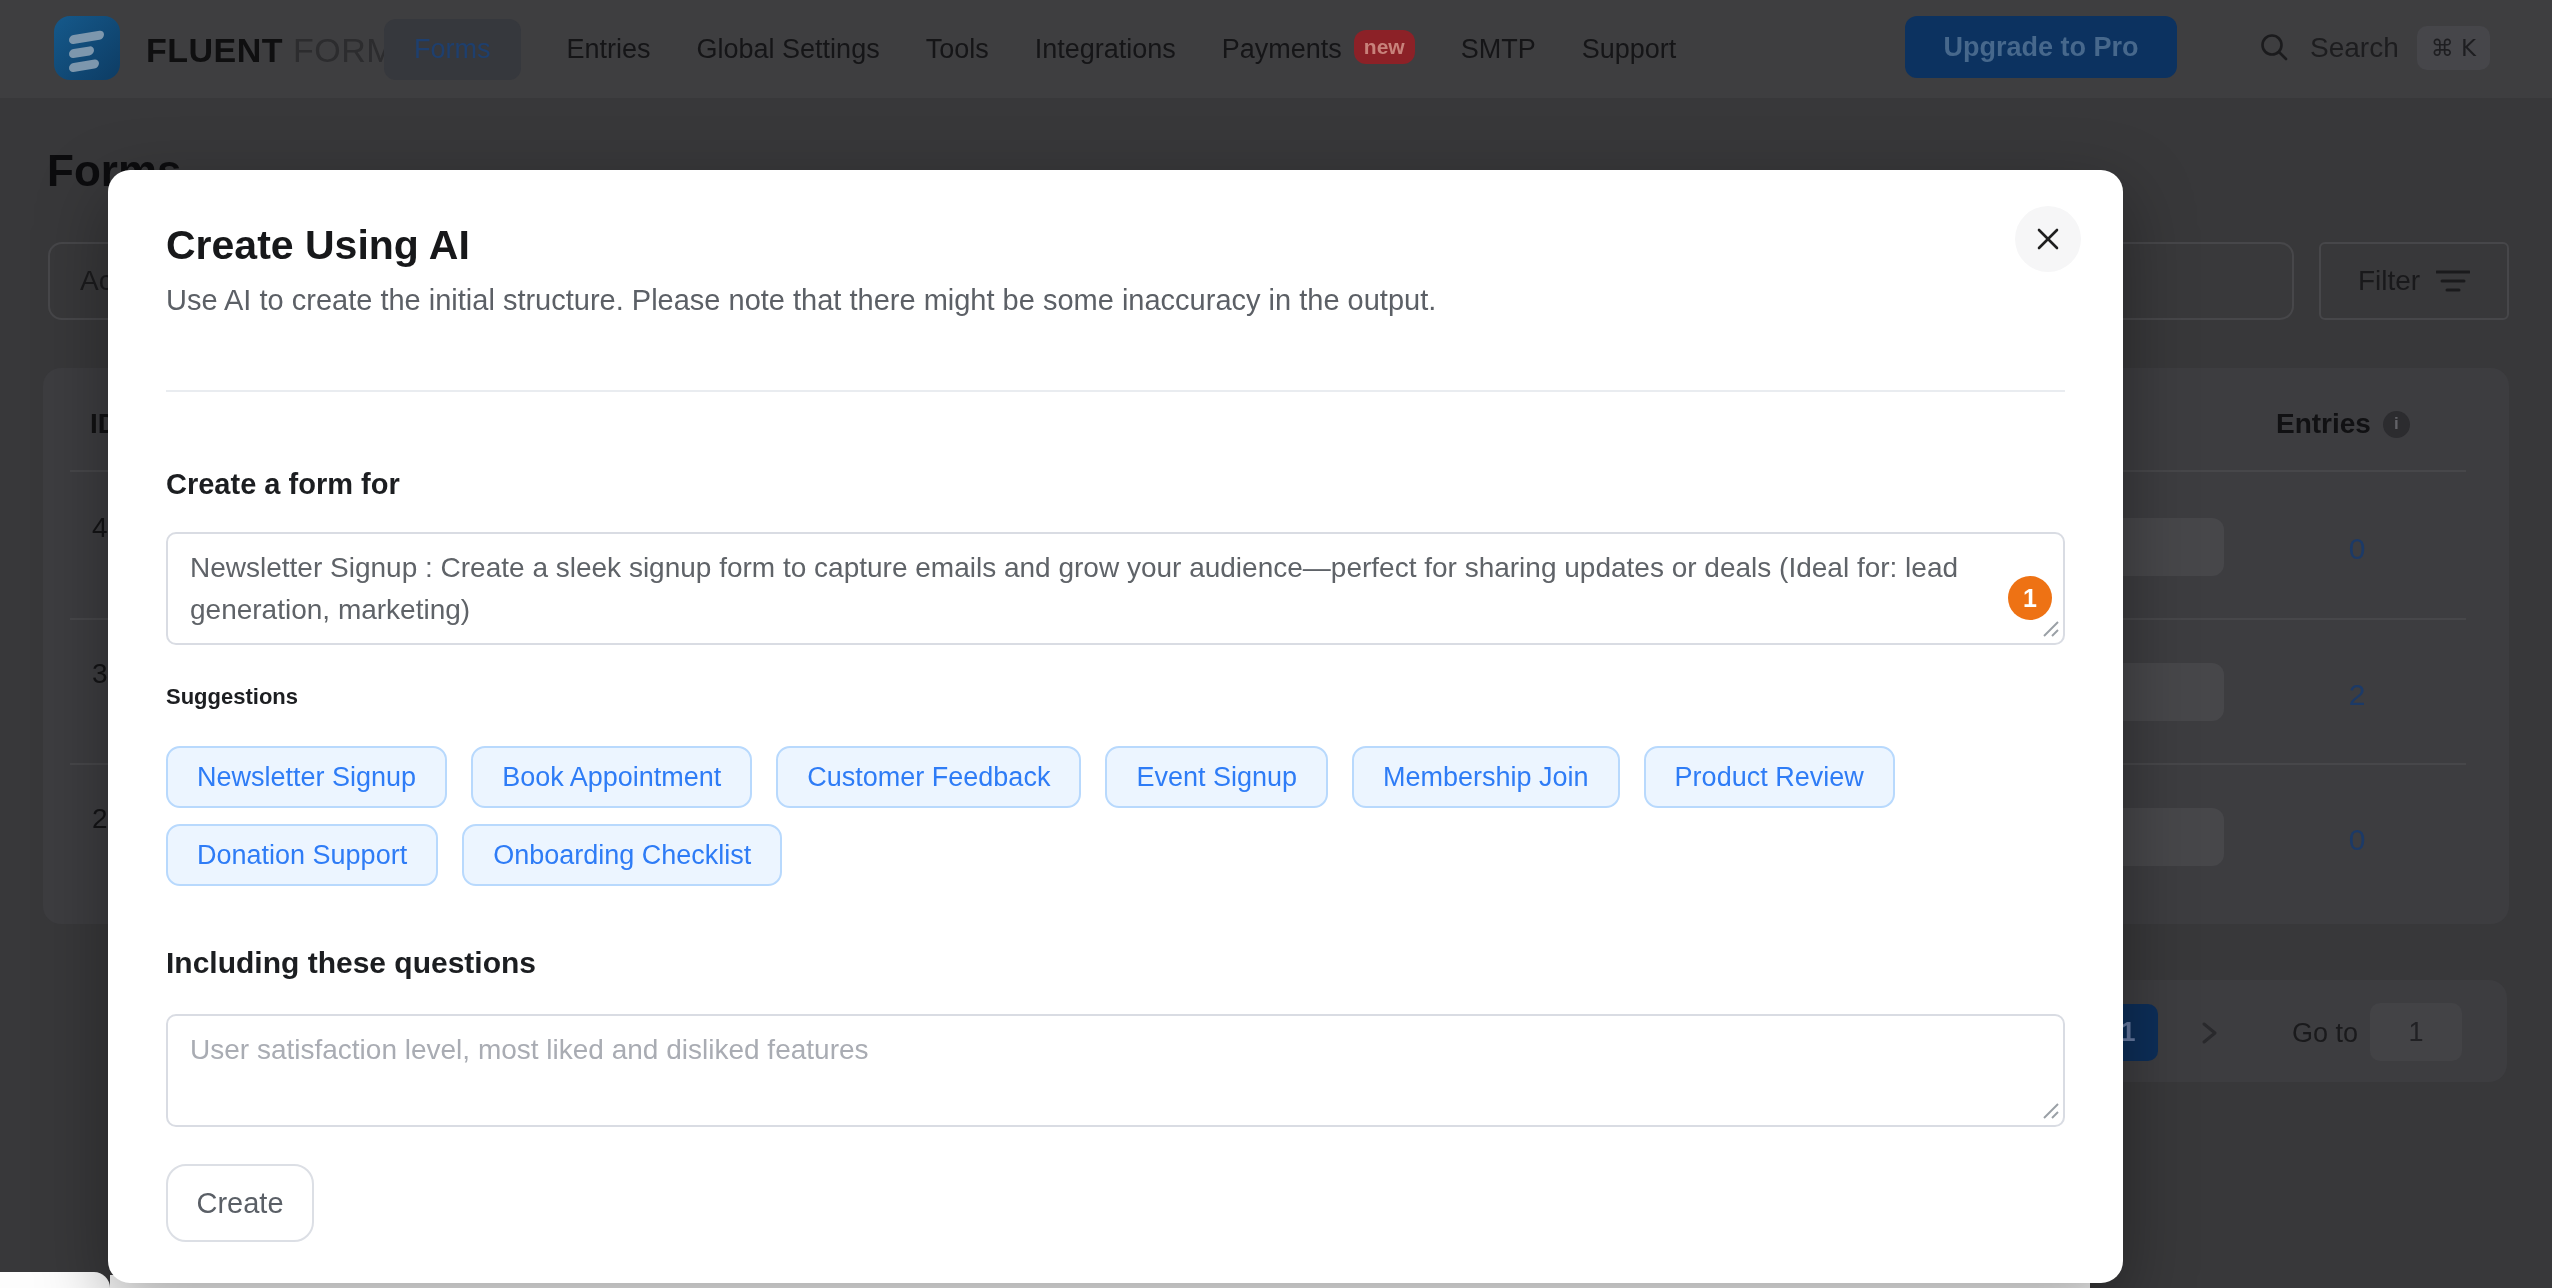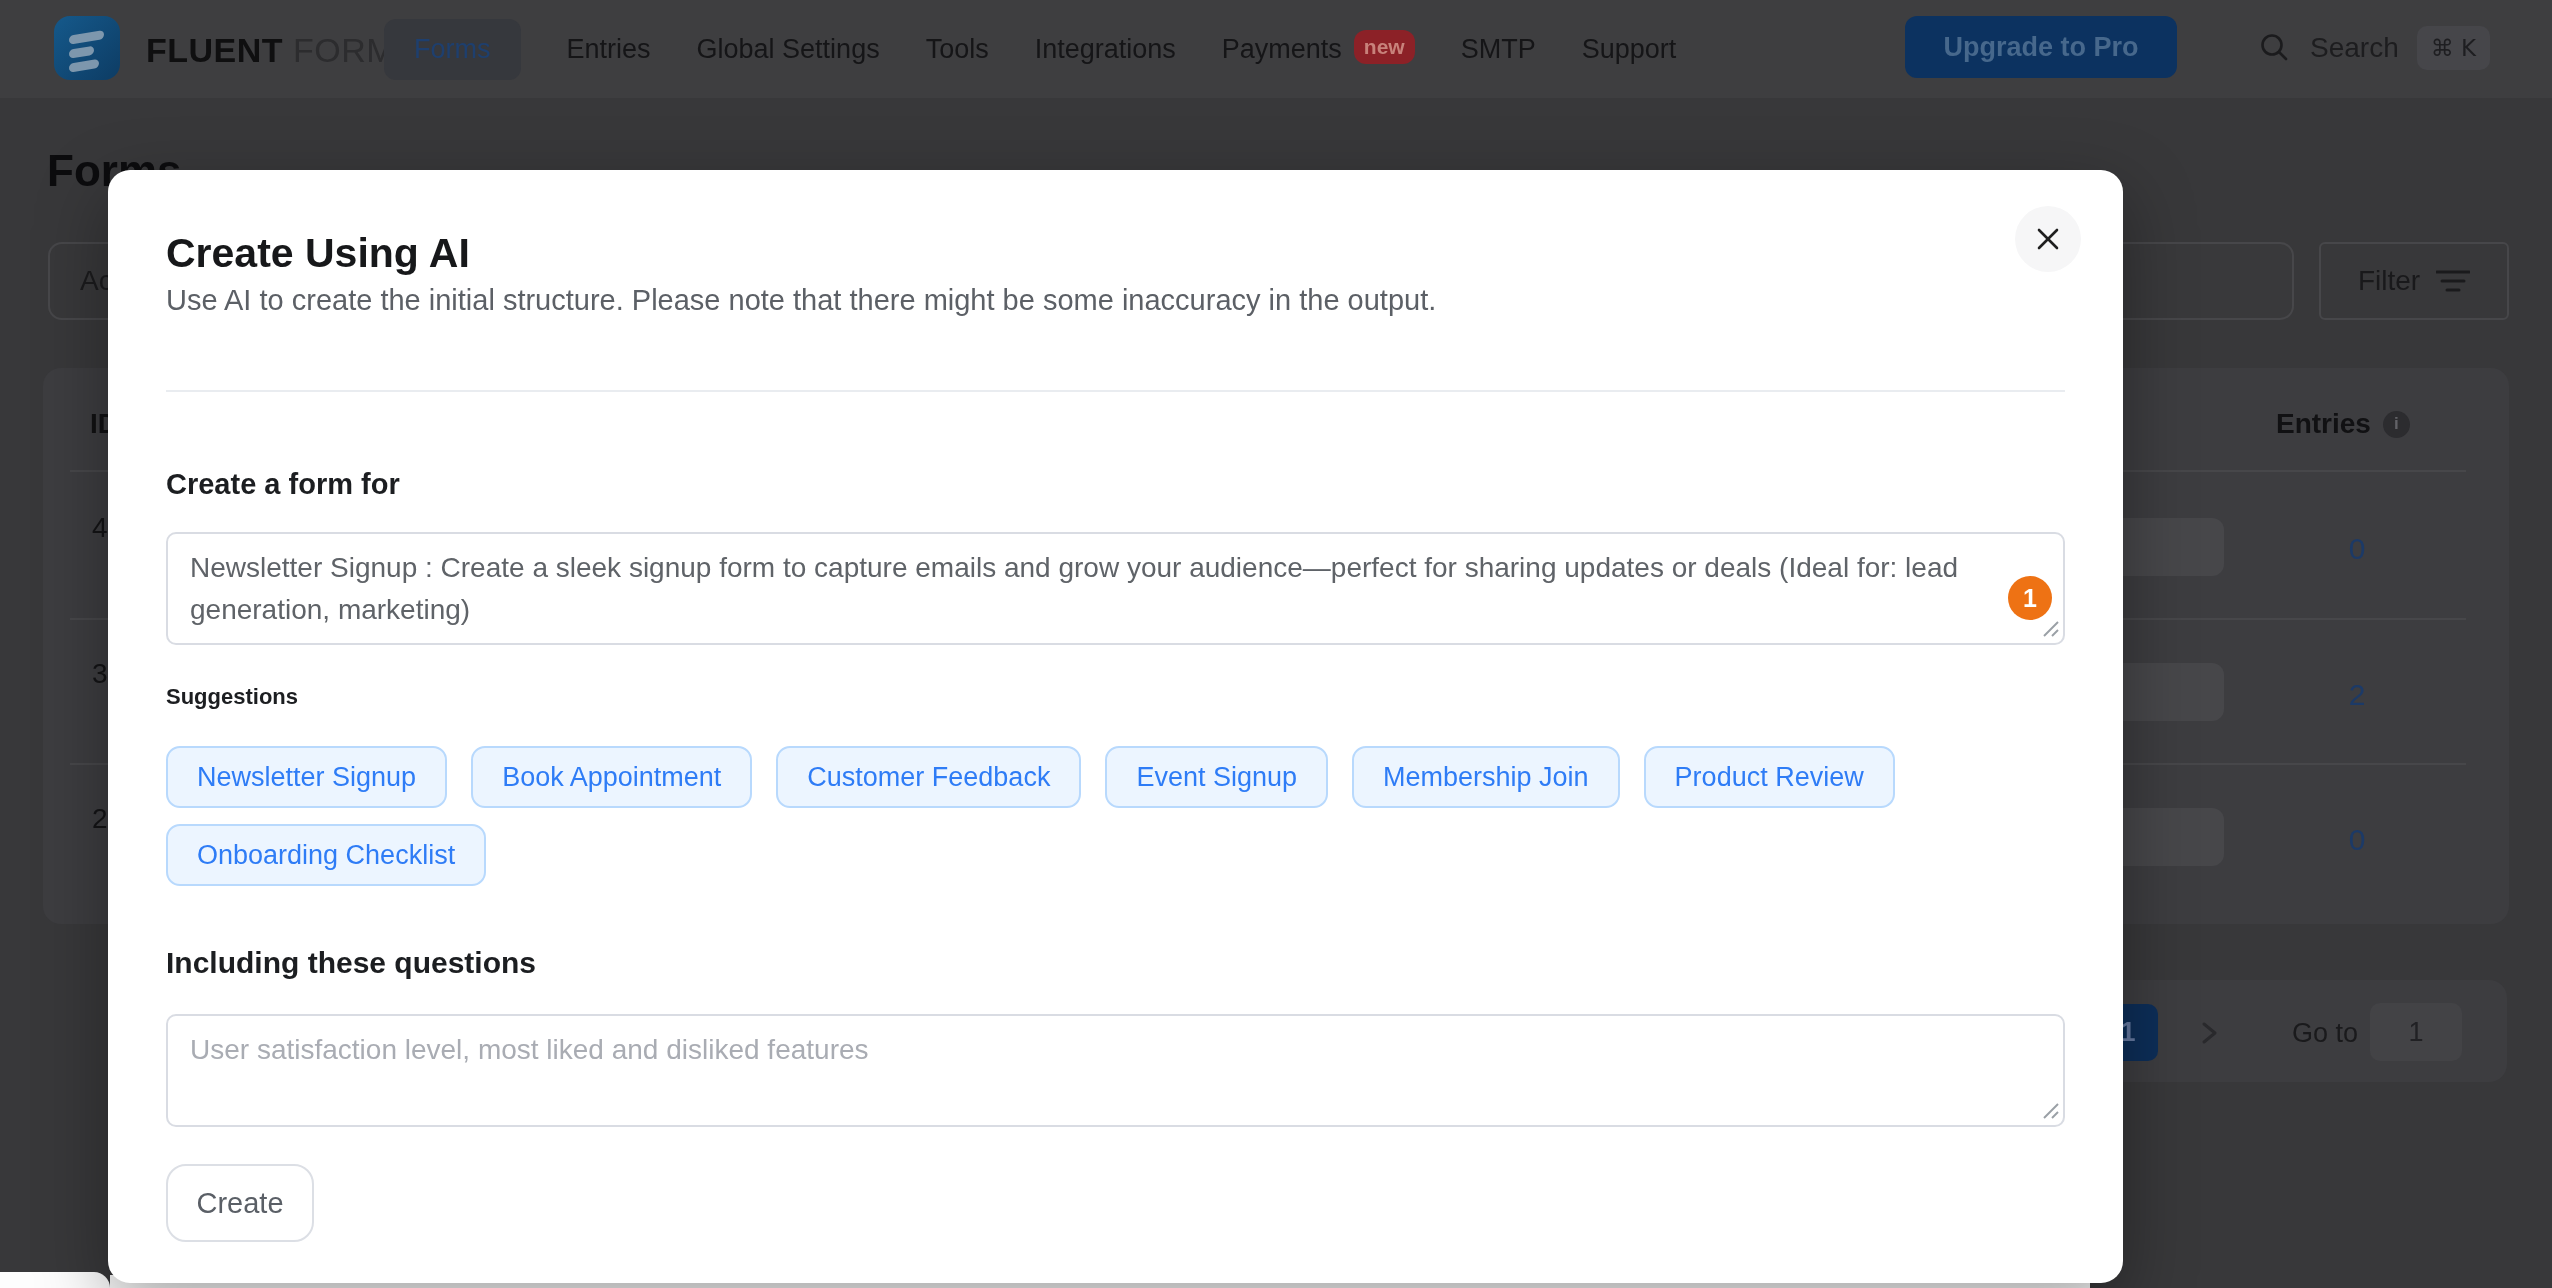--- a/index.html
+++ b/index.html
@@ -55,21 +55,21 @@
                 color:#212124; font-size:27px; display:flex; align-items:center; justify-content:center; }
 
   .white-patch-a { position:absolute; left:0; top:1272px; width:110px; height:16px; background:#fdfdfd; border-top-right-radius:20px; }
   .white-patch-b { position:absolute; left:110px; top:1275px; width:1980px; height:13px; background:#fdfdfd; }
 
   
   .modal { position:absolute; left:108px; top:170px; width:2015px; height:1113px; background:#ffffff;
            border-radius:22px; box-shadow:0 24px 70px rgba(0,0,0,.35); }
   .close-btn { position:absolute; left:1907px; top:36px; width:66px; height:66px; border-radius:50%;
                background:#f6f6f7; display:flex; align-items:center; justify-content:center; cursor:pointer; }
-  .m-title { position:absolute; left:58px; top:60px; font-size:41px; font-weight:700; color:#17181a; }
+  .m-title { position:absolute; left:58px; top:52px; font-size:41px; font-weight:700; color:#17181a; }
   .m-sub { position:absolute; left:58px; top:114px; font-size:29px; color:#5c6066; }
   .m-div { position:absolute; left:58px; top:220px; width:1899px; height:2px; background:#e9ecf0; }
   .m-label { position:absolute; left:58px; font-size:29px; font-weight:600; color:#1c1e21; }
   .lbl-prompt { top:298px; }
   .lbl-sugg { top:514px; font-size:22px; }
   .lbl-quest { top:776px; font-size:30px; }
   .ta { position:absolute; left:58px; width:1899px; height:113px; border:2px solid #d9dce3; border-radius:10px;
         resize:none; outline:none; font-family:"Liberation Sans", sans-serif; font-size:28px; line-height:42px;
         color:#5f6368; padding:13px 22px; background:#fff; overflow:hidden; }
   .ta::placeholder { color:#a9acb3; }
@@ -206,20 +206,21 @@
     <div class="m-label lbl-sugg">Suggestions</div>
     <div class="chips-row chips-row-1">
       <button class="chip">Newsletter Signup</button>
       <button class="chip">Book Appointment</button>
       <button class="chip">Customer Feedback</button>
       <button class="chip">Event Signup</button>
       <button class="chip">Membership Join</button>
       <button class="chip">Product Review</button>
     </div>
     <div class="chips-row chips-row-2">
+      <button class="chip">Donation Support</button>
       <button class="chip">Onboarding Checklist</button>
     </div>
 
     <div class="m-label lbl-quest">Including these questions</div>
     <textarea class="ta ta-quest" placeholder="User satisfaction level, most liked and disliked features" style=""></textarea>
     <svg class="resize-h rh2" viewBox="0 0 24 24">
       <line x1="22" y1="8" x2="8" y2="22" stroke="#9aa0a6" stroke-width="2"></line>
       <line x1="22" y1="16" x2="16" y2="22" stroke="#9aa0a6" stroke-width="2"></line>
     </svg>
 

